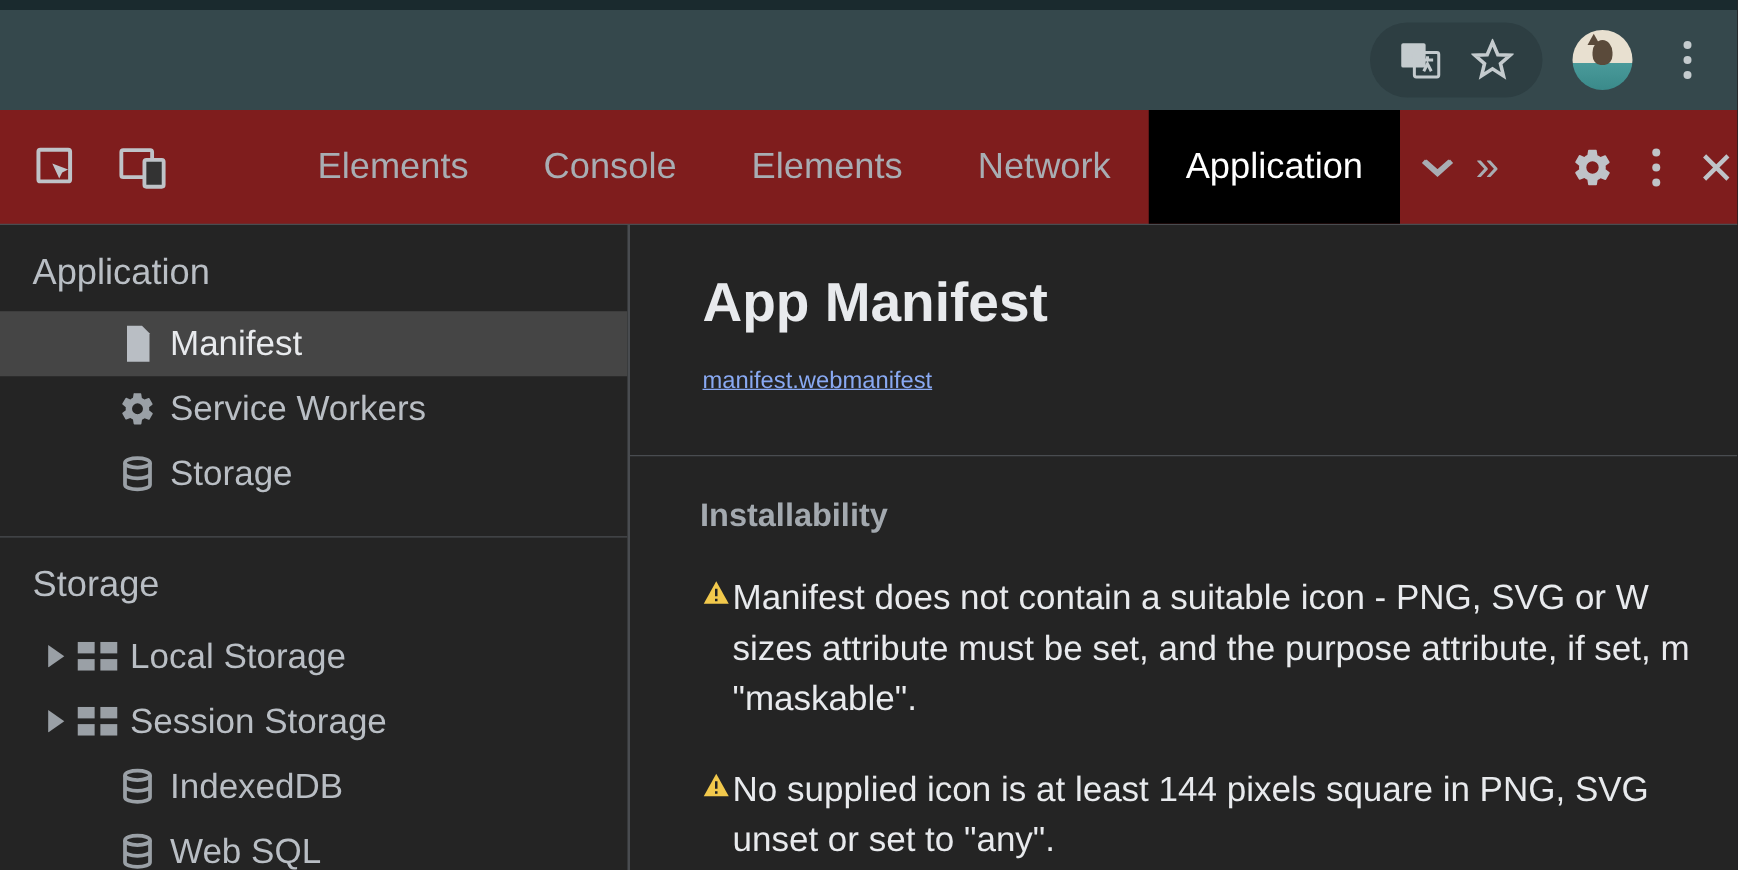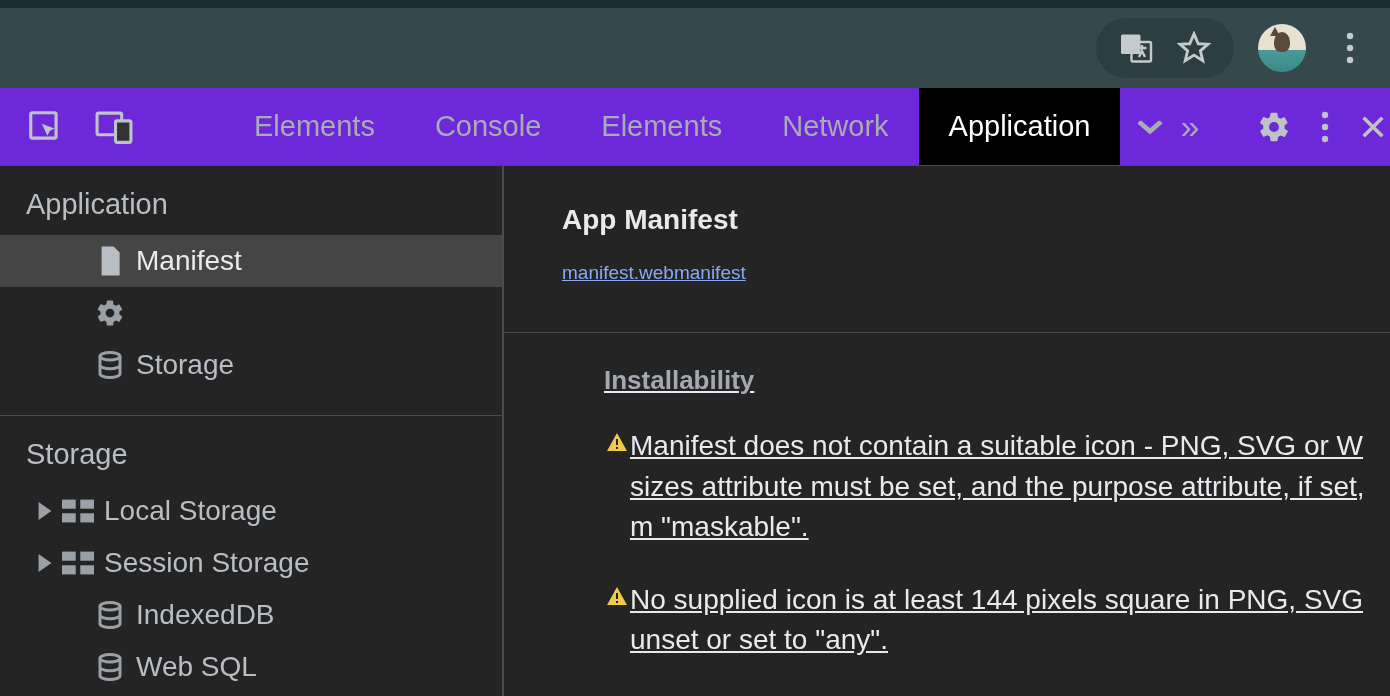--- a/index.html
+++ b/index.html
@@ -72,25 +72,25 @@
 }
 
 .devtools {
   height: 608px;
   background: #242424;
   display: flex;
   flex-direction: column;
 }
 
 .dt-toolbar {
-  height: 78px;
+  height: 92px;
   display: flex;
   align-items: center;
   border-bottom: 1px solid #494c50;
-  background: #6d28d9;
+  background: #7f1d1d;
 }
 
 .dt-tool-left {
   display: flex;
   align-items: center;
   gap: 30px;
   padding: 0 26px;
 }
 
 .dt-sep {
@@ -185,41 +185,40 @@
 .content {
   flex: 1;
   overflow: hidden;
   padding: 0;
 }
 
 .content-header {
   padding: 38px 0 18px 58px;
 }
 .content-title {
-  font-size: 28px;
+  font-size: 44px;
   font-weight: 600;
   color: #e8eaed;
 }
 .manifest-link {
   display: inline-block;
   margin-top: 26px;
   font-size: 19px;
   color: #89a9f2;
   text-decoration: underline;
   cursor: pointer;
 }
 
 .section-rule {
   border-top: 1px solid #494c50;
   margin-top: 30px;
 }
 
 .install-section {
-  padding: 32px 0 0 100px;
-  text-decoration: underline;
+  padding: 32px 0 0 56px;
 }
 .install-title {
   font-size: 26px;
   font-weight: 600;
   color: #a3a9af;
 }
 .warn-row {
   display: flex;
   align-items: flex-start;
   margin-top: 30px;
@@ -347,20 +346,21 @@
         </span>
         <span class="label">Manifest</span>
       </div>
 
       <div class="tree-item no-disclosure">
         <span class="item-icon">
           <svg width="30" height="30" viewBox="0 0 24 24" fill="#9aa0a6">
               <path d="M19.4 13a7.5 7.5 0 0 0 .1-1 7.5 7.5 0 0 0-.1-1l2.1-1.6a.5.5 0 0 0 .1-.6l-2-3.5a.5.5 0 0 0-.6-.2l-2.5 1a7.3 7.3 0 0 0-1.7-1l-.4-2.6A.5.5 0 0 0 14 2h-4a.5.5 0 0 0-.5.4L9.1 5a7.3 7.3 0 0 0-1.7 1l-2.5-1a.5.5 0 0 0-.6.2l-2 3.5a.5.5 0 0 0 .1.6L4.5 11a7.5 7.5 0 0 0 0 2l-2.1 1.6a.5.5 0 0 0-.1.6l2 3.5a.5.5 0 0 0 .6.2l2.5-1a7.3 7.3 0 0 0 1.7 1l.4 2.6A.5.5 0 0 0 10 22h4a.5.5 0 0 0 .5-.4l.4-2.6a7.3 7.3 0 0 0 1.7-1l2.5 1a.5.5 0 0 0 .6-.2l2-3.5a.5.5 0 0 0-.1-.6ZM12 15.5A3.5 3.5 0 1 1 15.5 12 3.5 3.5 0 0 1 12 15.5Z"></path>
             </svg>
         </span>
+        <span class="label">Service Workers</span>
       </div>
 
       <div class="tree-item no-disclosure">
         <span class="item-icon">
           <svg width="30" height="30" viewBox="0 0 24 24" fill="none" stroke="#9aa0a6" stroke-width="2.4">
               <ellipse cx="12" cy="5" rx="8" ry="3"></ellipse>
               <path d="M4 5 v7 a8 3 0 0 0 16 0 v-7 M4 12 v7 a8 3 0 0 0 16 0 v-7"></path>
             </svg>
         </span>
         <span class="label">Storage</span>

